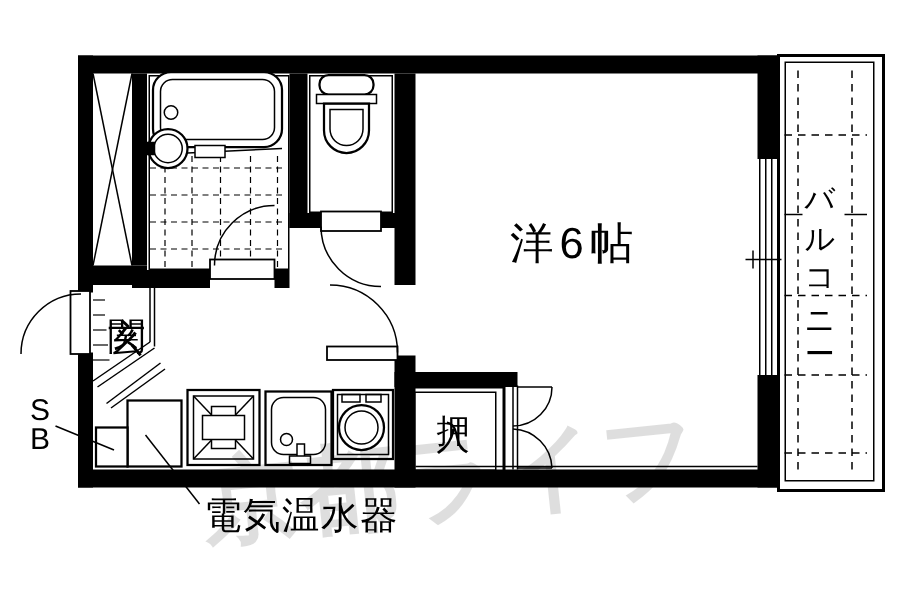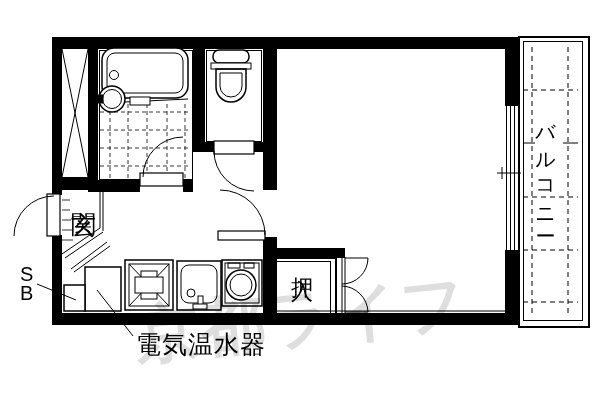--- a/index.html
+++ b/index.html
@@ -185,20 +185,21 @@
           <line x1="523" y1="302" x2="578" y2="302"></line>
         </g>
         <line x1="523" y1="143" x2="535" y2="143"></line>
         <line x1="563" y1="143" x2="578" y2="143"></line>
       </g>
 
       <line x1="277" y1="311" x2="505" y2="311"></line>
     </g>
   </svg>
 
+  <div class="lbl" id="label-room">洋6帖</div>
   <div class="lbl vtext" id="label-genkan">玄関</div>
   <div class="lbl vtext" id="label-oshiire">押入</div>
   <div class="lbl vtext" id="label-balcony">バルコニー</div>
   <div class="lbl" id="label-sb">S
 B</div>
   <div class="lbl" id="label-heater">電気温水器</div>
 
   <div id="watermark">京都ライフ</div>
 
 </div>

